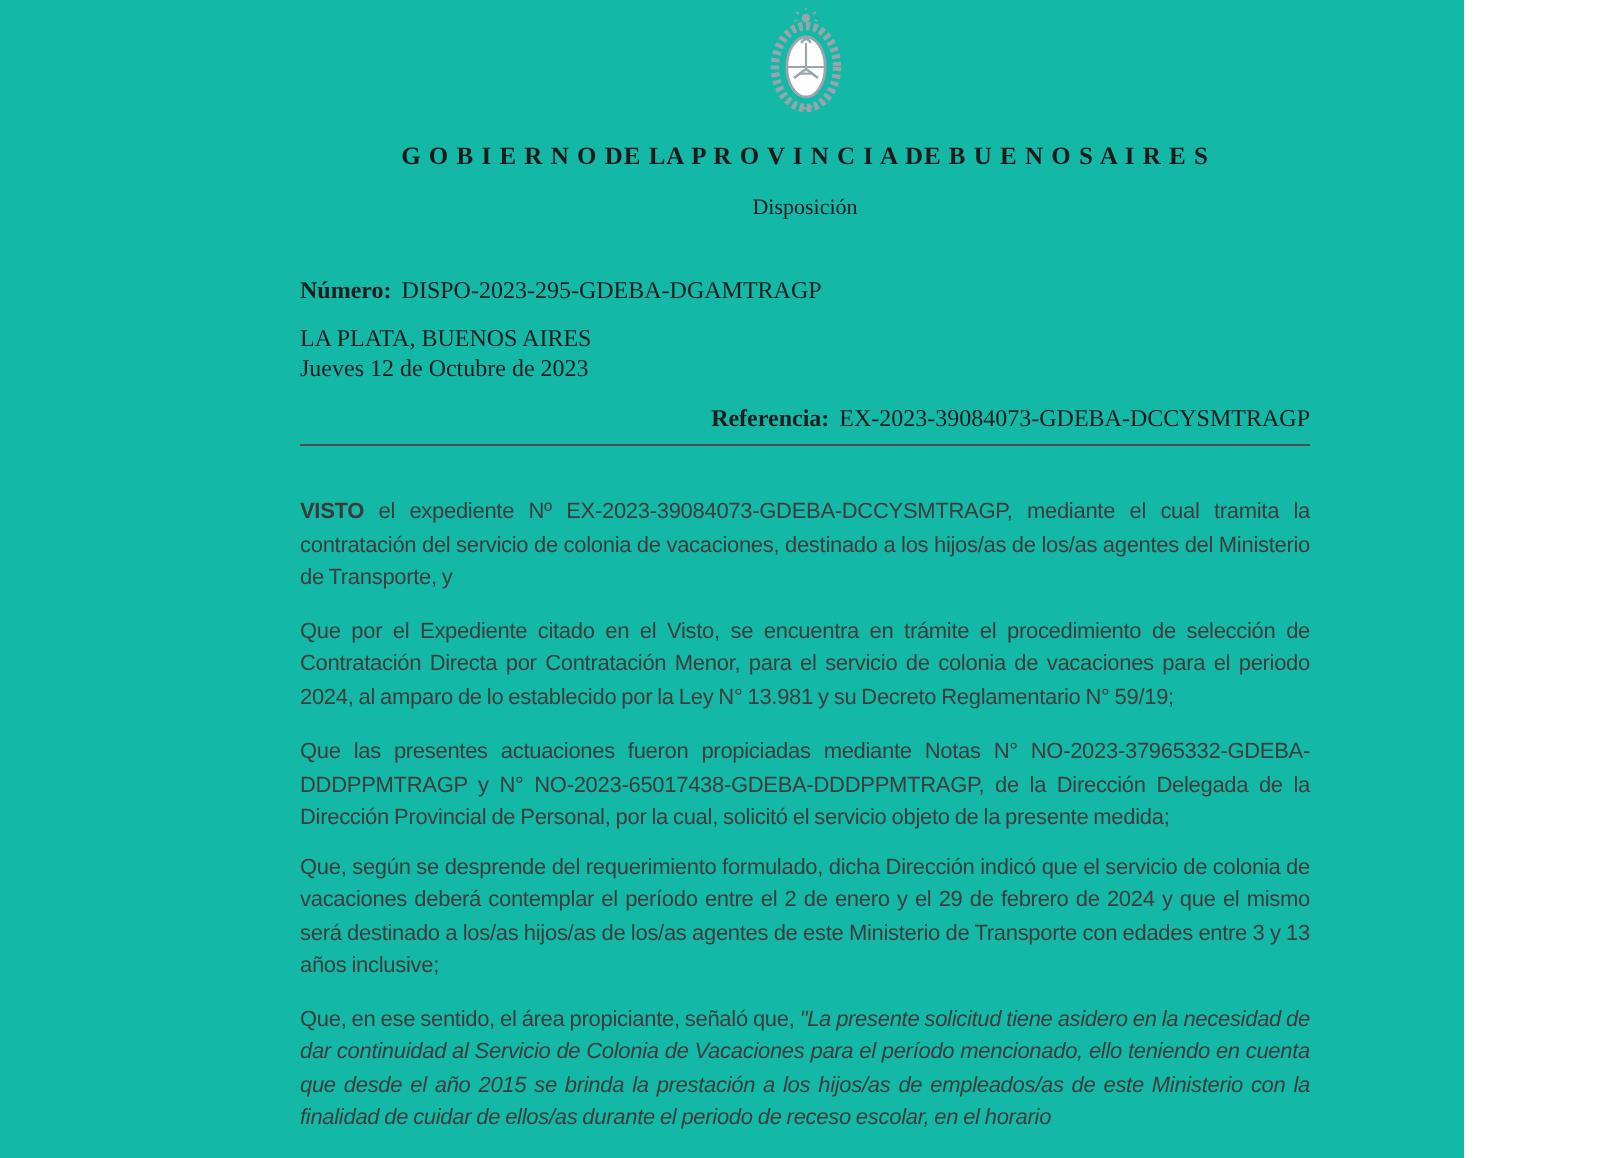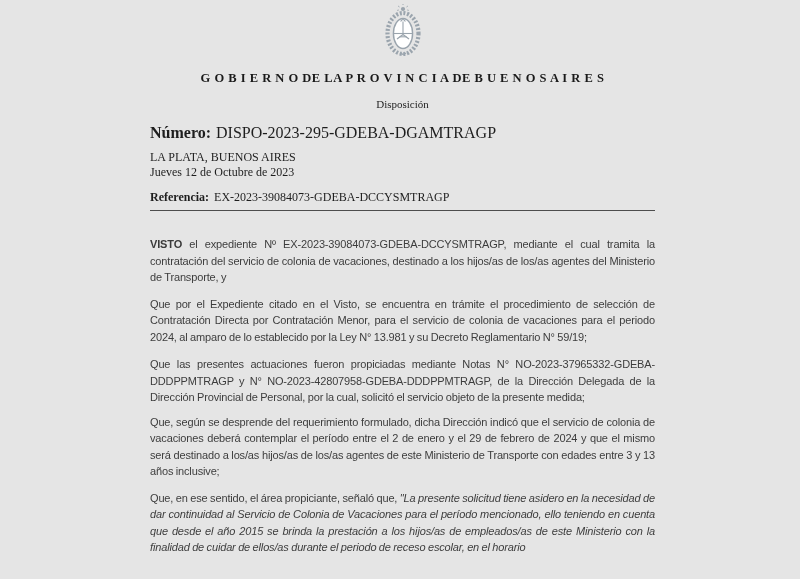--- a/index.html
+++ b/index.html
@@ -1,21 +1,21 @@
 <!DOCTYPE html>
 <html><head>
 <meta charset="utf-8">
 <style>
   * { box-sizing: border-box; }
   html, body { margin: 0; padding: 0; background: #ffffff; }
   .page {
     position: relative;
-    width: 800px;
+    width: 732px;
     height: 579px;
-    background: #e5e5e5;
+    background: #14b8a6;
     overflow: hidden;
     font-family: "Liberation Serif", "DejaVu Serif", serif;
     color: #1e1e1e;
   }
   .col {
     position: absolute;
     left: 150px;
     top: 0;
     width: 505px;
   }
@@ -25,24 +25,24 @@
     margin-top: 13px;
     font-weight: bold;
     font-size: 12.5px;
     letter-spacing: 0.5px;
     color: #1a1a1a;
     line-height: 14px;
     white-space: nowrap;
   }
   .motto { margin-top: 3px; font-size: 11.5px; line-height: 13px; color: #2a2a2a; }
   .doc-type { margin-top: 12px; font-weight: normal; font-size: 11px; line-height: 14px; }
-  .meta-number { margin-top: 15px; font-size: 16px; line-height: 14px; }
+  .meta-number { margin-top: 27px; font-size: 12px; line-height: 14px; }
   .lbl { font-weight: bold; margin-right: 5px; }
   .place-block { margin-top: 10px; font-size: 12px; line-height: 15px; }
-  .ref-row { margin-top: 10px; font-size: 12px; line-height: 14px; }
+  .ref-row { margin-top: 10px; font-size: 12px; line-height: 14px; text-align: right; }
   .rule { margin: 6px 0 0 0; border: none; border-top: 1px solid #4d4d4d; height: 0; }
   p.body {
     font-family: "Liberation Sans", "DejaVu Sans", sans-serif;
     font-size: 11px;
     line-height: 16.5px;
     color: #3d3d3d;
     text-align: justify;
     letter-spacing: -0.15px;
     word-spacing: -0.4px;
     margin: 0;
@@ -100,20 +100,20 @@
       <span class="lbl">Referencia:</span><span>EX-2023-39084073-GDEBA-DCCYSMTRAGP</span>
     </div>
 
     <hr class="rule">
 
     <p class="body visto"><strong>VISTO</strong><span> el expediente Nº EX-2023-39084073-GDEBA-DCCYSMTRAGP, mediante el cual tramita la contratación del servicio de colonia de vacaciones, destinado a los hijos/as de los/as agentes del Ministerio de Transporte, y</span></p>
 
 
     <p class="body p-a">Que por el Expediente citado en el Visto, se encuentra en trámite el procedimiento de selección de Contratación Directa por Contratación Menor, para el servicio de colonia de vacaciones para el periodo 2024, al amparo de lo establecido por la Ley N° 13.981 y su Decreto Reglamentario N° 59/19;</p>
 
-    <p class="body p-b">Que las presentes actuaciones fueron propiciadas mediante Notas N° NO-2023-37965332-GDEBA-DDDPPMTRAGP y N° NO-2023-42807958-GDEBA-DDDPPMTRAGP, de la Dirección Delegada de la Dirección Provincial de Personal, por la cual, solicitó el servicio objeto de la presente medida;</p>
+    <p class="body p-b">Que las presentes actuaciones fueron propiciadas mediante Notas N° NO-2023-37965332-GDEBA-DDDPPMTRAGP y N° NO-2023-65017438-GDEBA-DDDPPMTRAGP, de la Dirección Delegada de la Dirección Provincial de Personal, por la cual, solicitó el servicio objeto de la presente medida;</p>
 
     <p class="body p-c">Que, según se desprende del requerimiento formulado, dicha Dirección indicó que el servicio de colonia de vacaciones deberá contemplar el período entre el 2 de enero y el 29 de febrero de 2024 y que el mismo será destinado a los/as hijos/as de los/as agentes de este Ministerio de Transporte con edades entre 3 y 13 años inclusive;</p>
 
     <p class="body quote"><span>Que, en ese sentido, el área propiciante, señaló que, </span><em>"La presente solicitud tiene asidero en la necesidad de dar continuidad al Servicio de Colonia de Vacaciones para el período mencionado, ello teniendo en cuenta que desde el año 2015 se brinda la prestación a los hijos/as de empleados/as de este Ministerio con la finalidad de cuidar de ellos/as durante el periodo de receso escolar, en el horario</em></p>
 
   </div>
 </div>
 
 </body></html>

